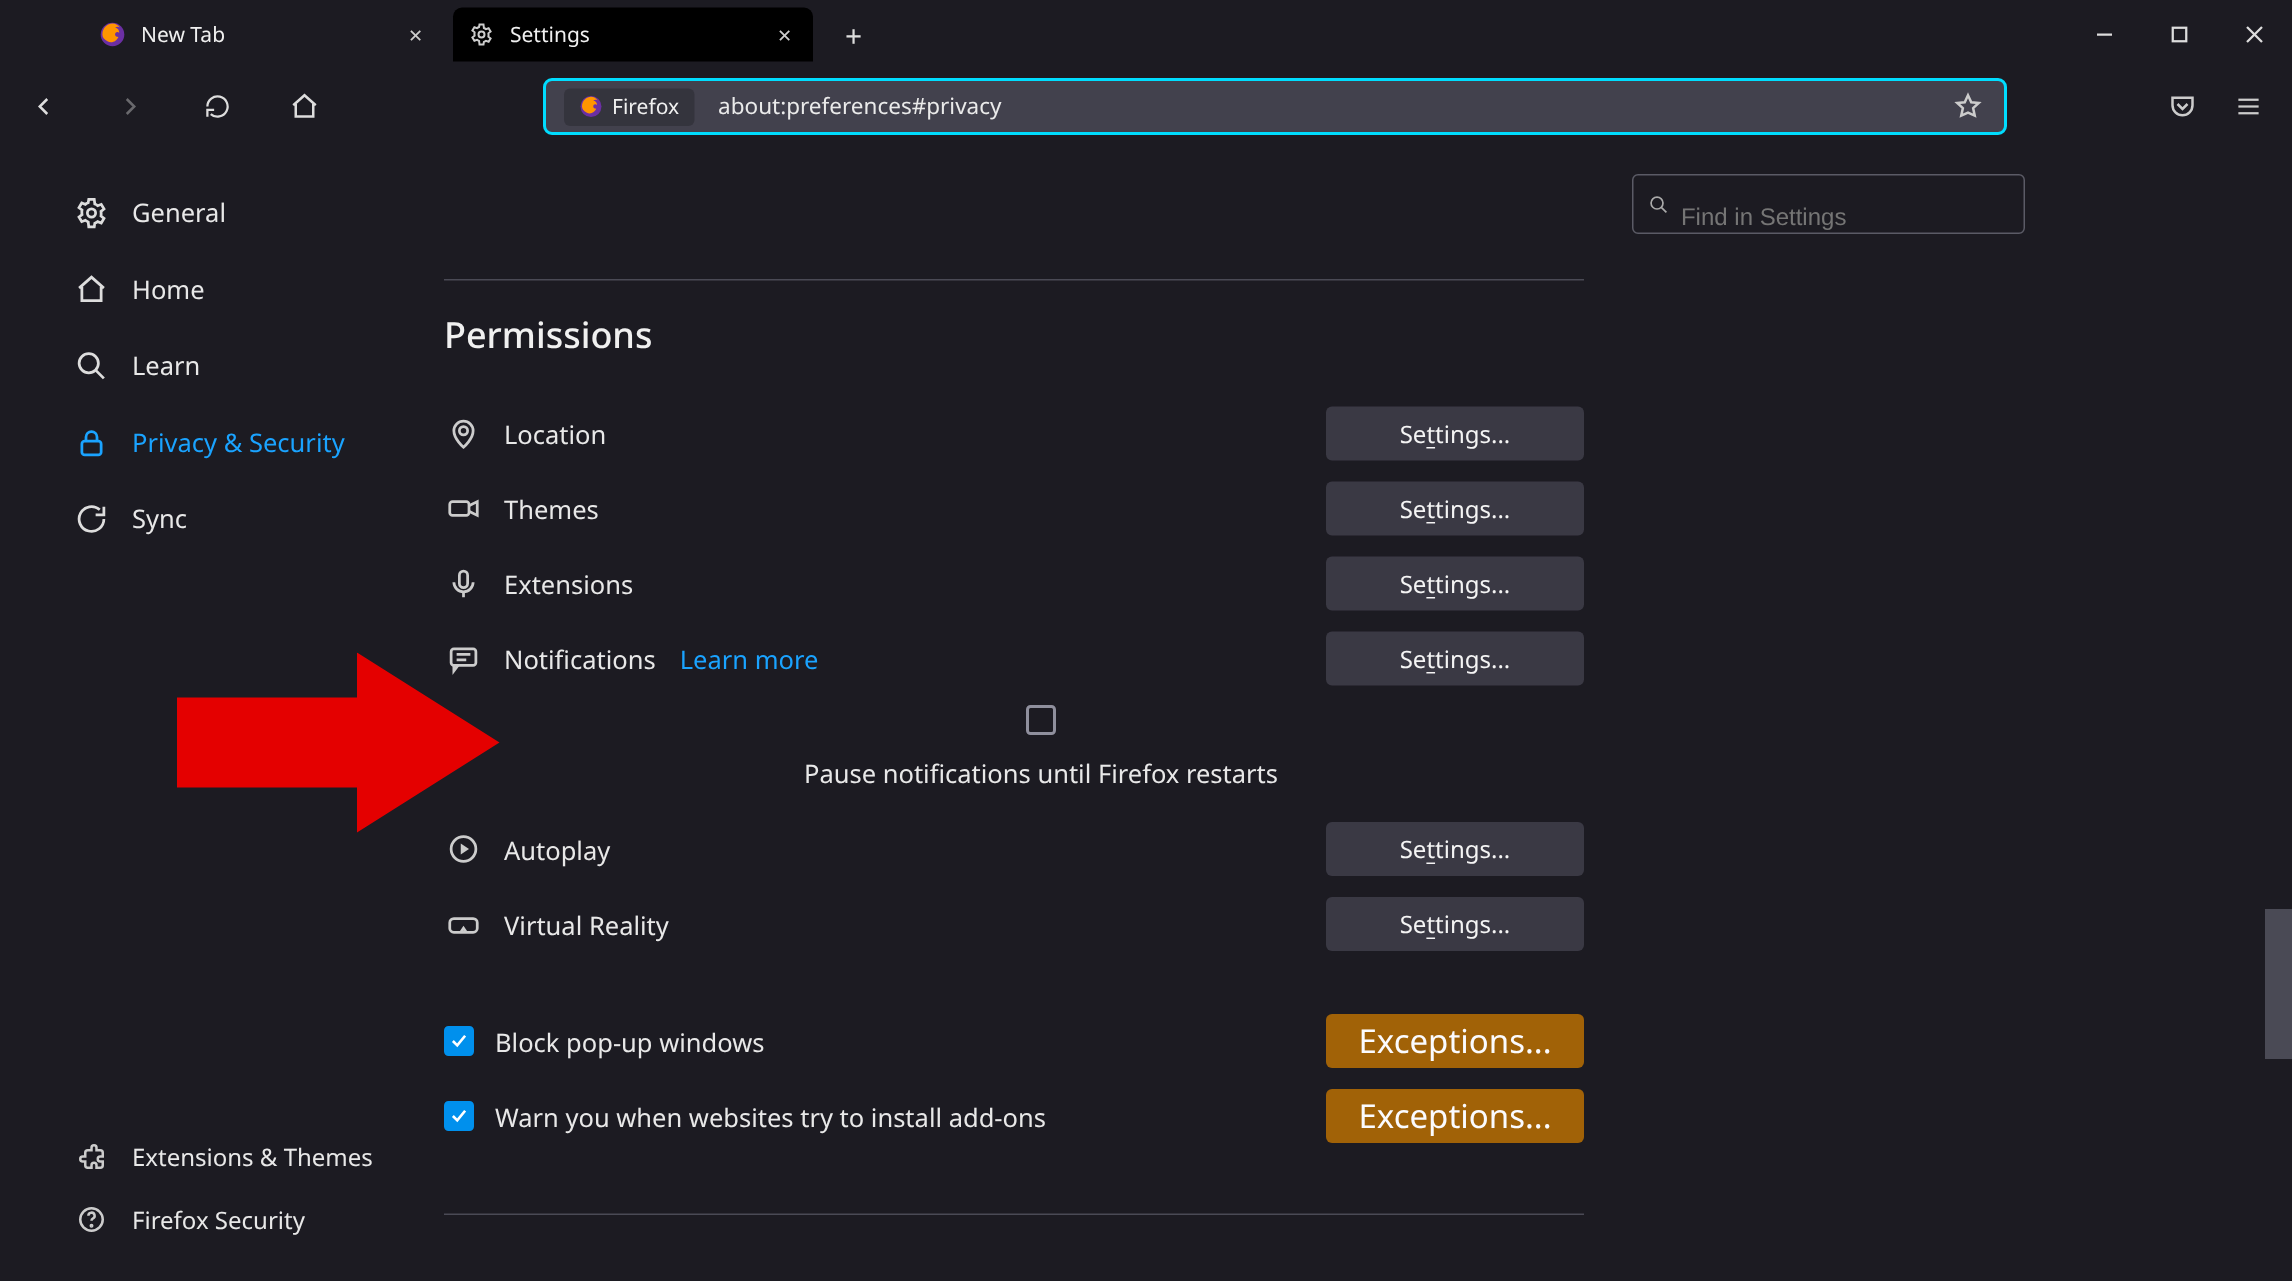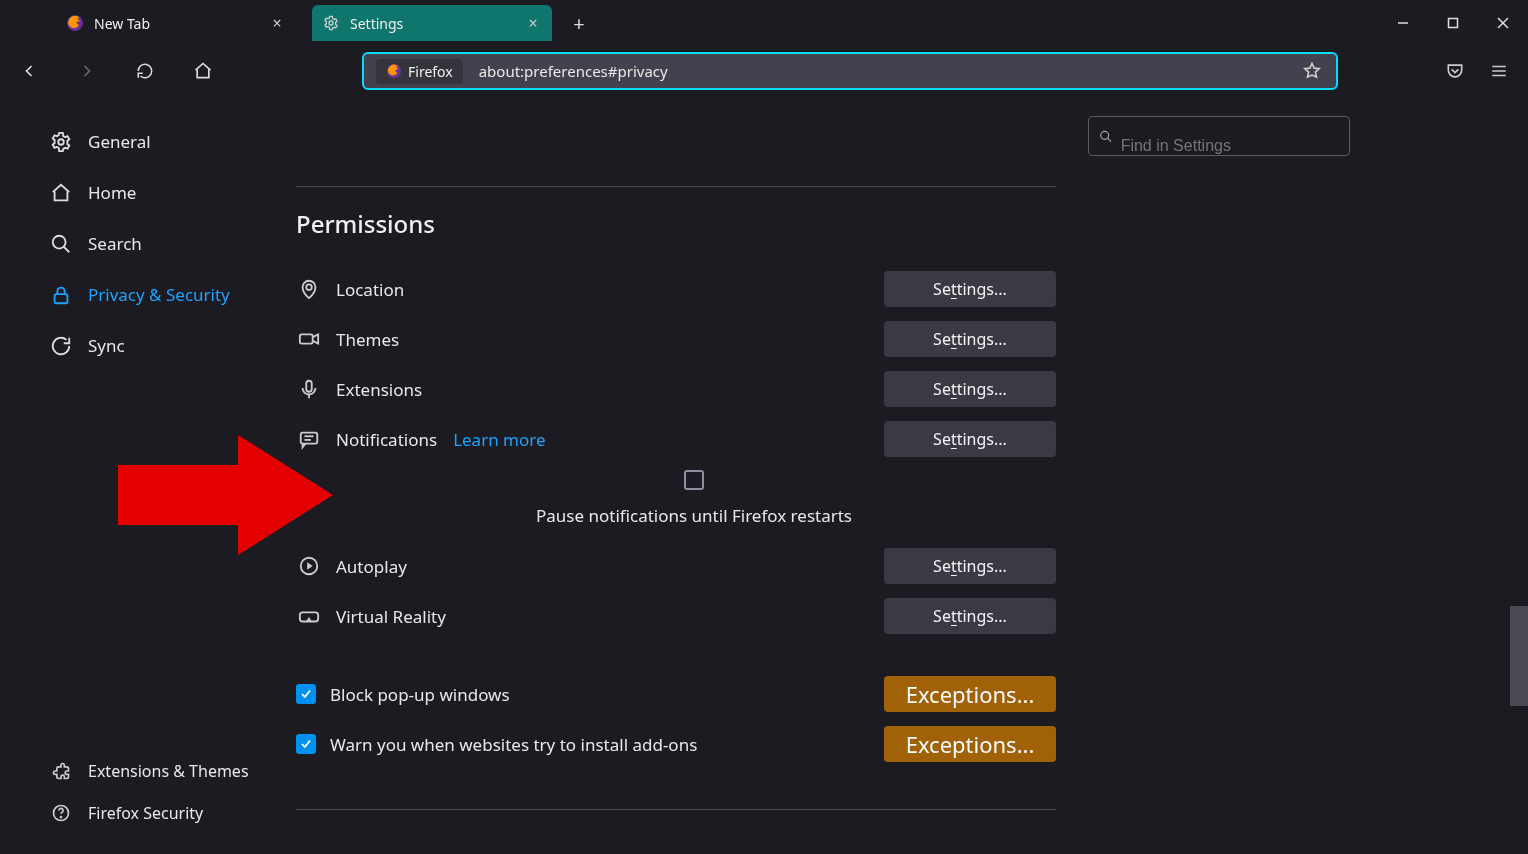--- a/index.html
+++ b/index.html
@@ -27,21 +27,21 @@
     align-items: center;
     height: 36px;
     min-width: 240px;
     padding: 0 10px;
     border-radius: 6px 6px 0 0;
     margin-right: 6px;
     font-size: 14px;
     color: #f0f0f0;
     position: relative;
   }
-  .tab.active { background: #0f766e; margin-left: 10px; }
+  .tab.active { background: #000000; }
   .tab .favicon { width: 18px; height: 18px; margin-right: 10px; display: inline-flex; align-items: center; justify-content: center; }
   .tab .label { flex: 1; }
   .tab .close { width: 18px; text-align: center; color: #ccc; font-size: 16px; }
   .newtab-btn { width: 30px; height: 30px; display: flex; align-items: center; justify-content: center; color: #ddd; font-size: 20px; margin-left: 6px; border-radius: 4px; }
   .win-controls { position: absolute; right: 0; top: 0; height: 46px; display: flex; }
   .win-btn { width: 50px; height: 46px; display: flex; align-items: center; justify-content: center; color: #ddd; }
 
   
   .navbar {
     display: flex;
@@ -256,21 +256,21 @@
       </span>
       <span>Home</span>
     </div>
     <div class="side-item">
       <span class="icon">
         <svg viewBox="0 0 24 24" width="22" height="22" fill="none" stroke="#ddd" stroke-width="2">
             <circle cx="10" cy="10" r="7"></circle>
             <line x1="21" y1="21" x2="15" y2="15"></line>
           </svg>
       </span>
-      <span>Search</span>
+      <span>Learn</span>
     </div>
     <div class="side-item active">
       <span class="icon">
         <svg viewBox="0 0 24 24" width="22" height="22" fill="none" stroke="#1aa3ff" stroke-width="2">
             <rect x="5" y="11" width="14" height="10" rx="2"></rect>
             <path d="M8 11V8a4 4 0 0 1 8 0v3"></path>
           </svg>
       </span>
       <span>Privacy &amp; Security</span>
     </div>

